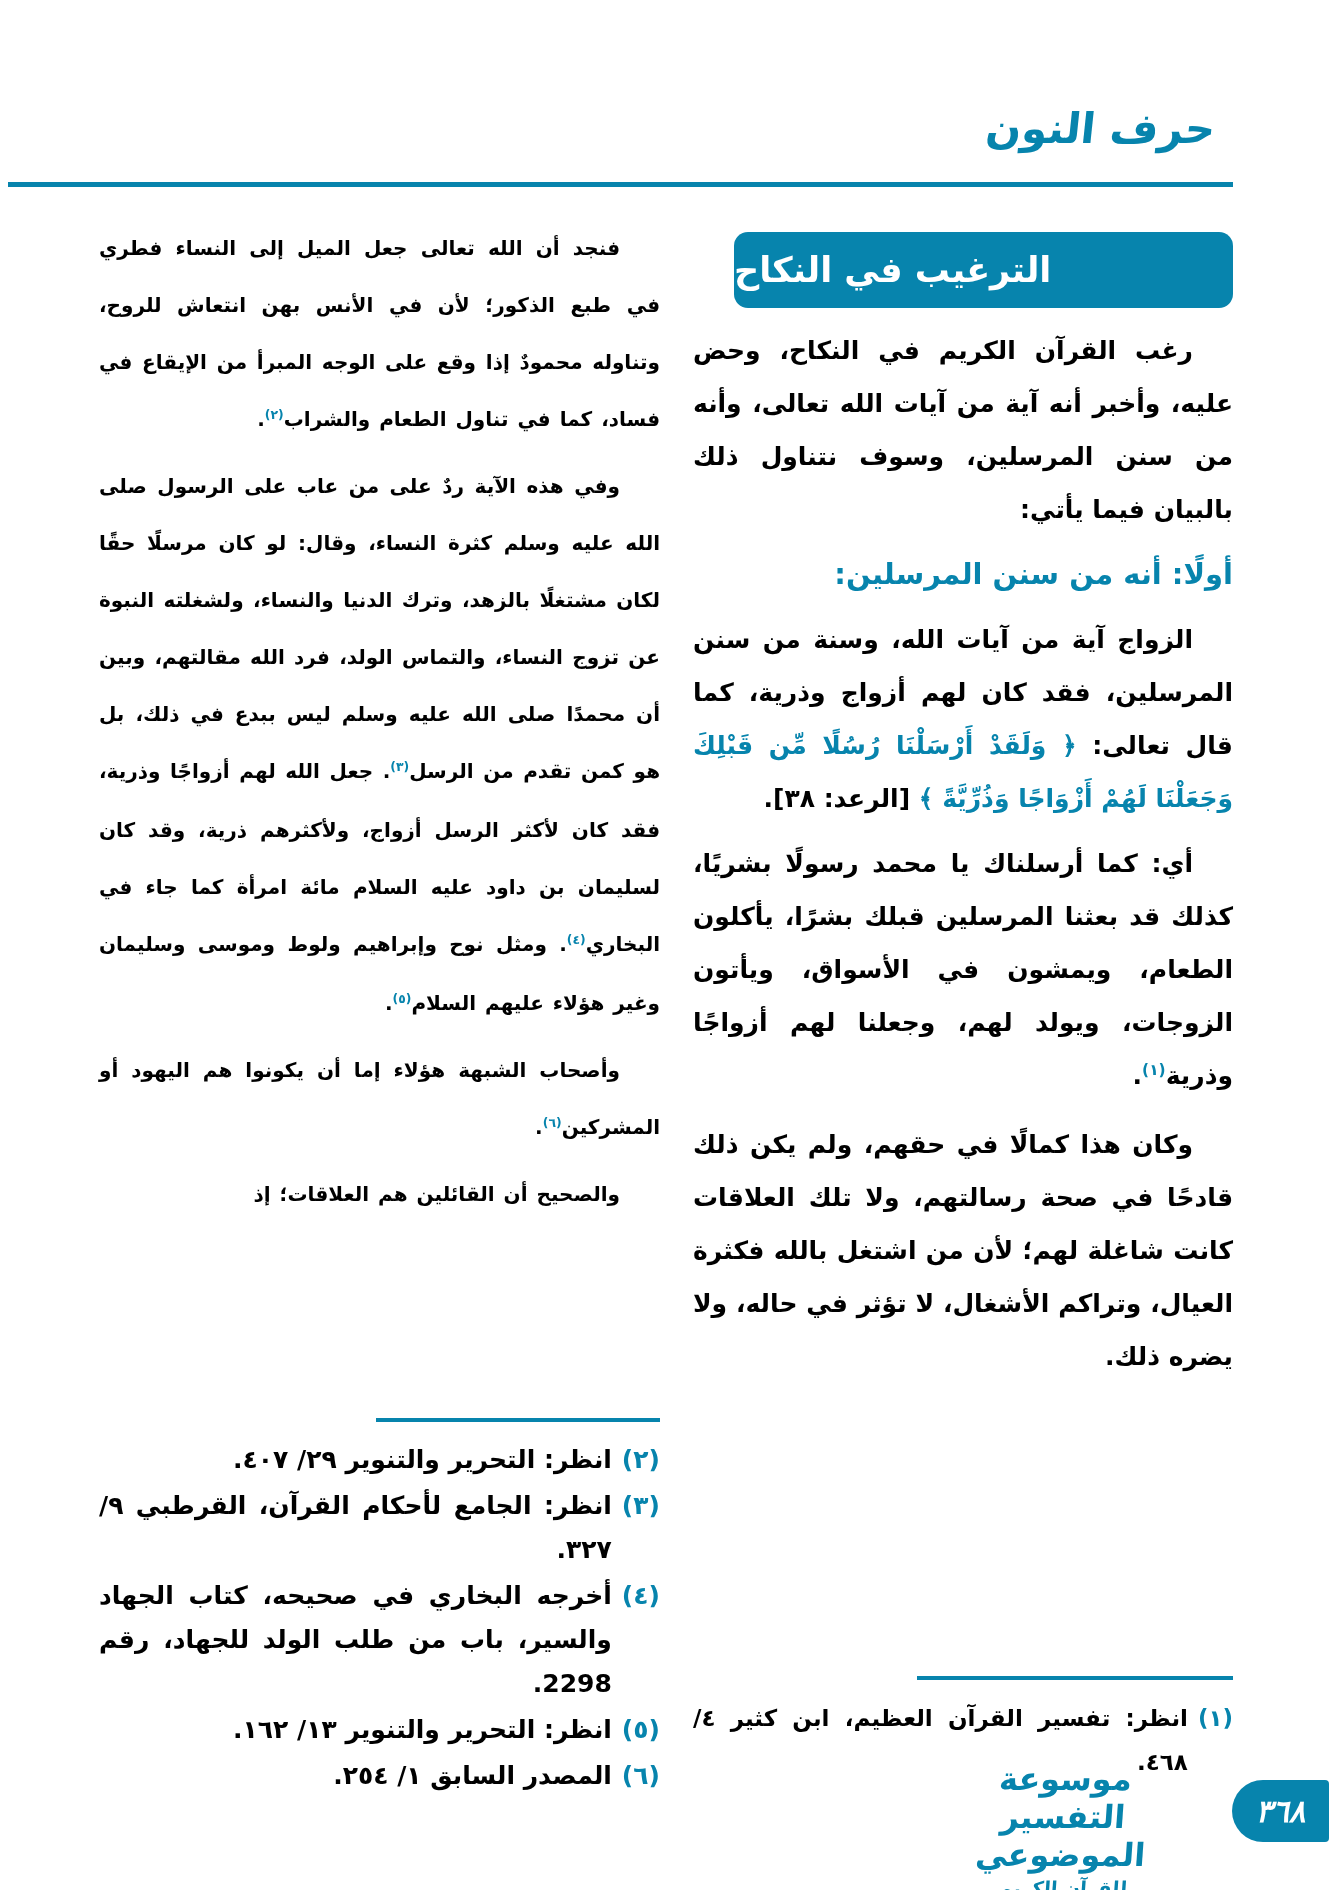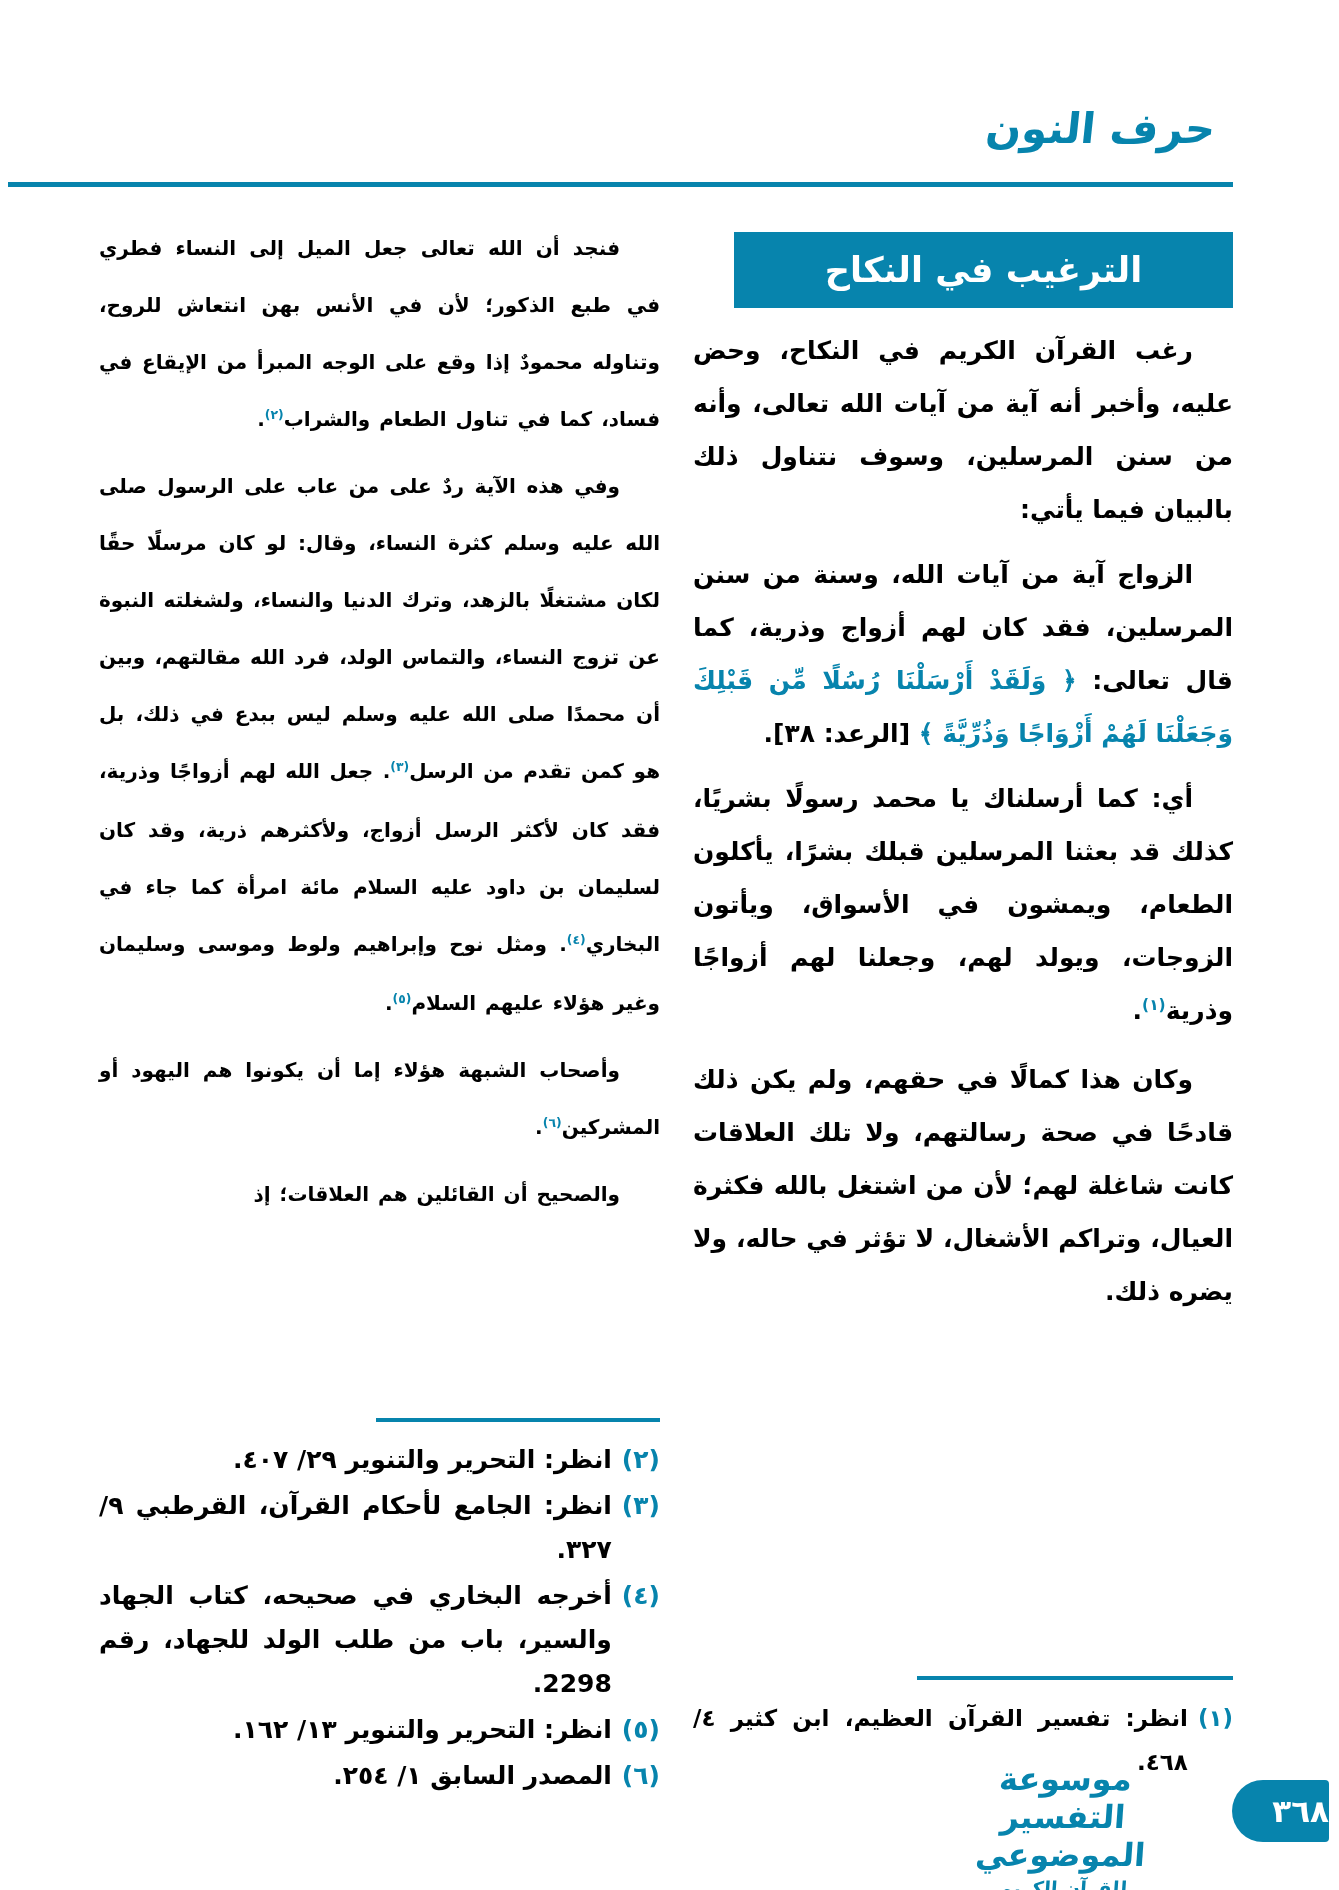--- a/index.html
+++ b/index.html
@@ -21,22 +21,23 @@
     background:var(--accent);
   }
 
   
   .col { position:absolute; text-align:justify; font-weight:bold; }
   .col-right { top:232px; right:106px; width:540px; font-size:25px; line-height:53px; }
   .col-left  { top:220px; left:99px;  width:561px; font-size:20px; line-height:57px; word-spacing:2px; }
 
   .section-title-box {
     width:499px; height:76px; background:var(--accent);
-    display:flex; align-items:center; justify-content:center;
+    display:flex; align-items:center; justify-content:flex-end;
     margin-bottom:16px;
+    border-radius:14px;
   }
   .section-title-box span { color:#ffffff; font-size:35px; font-weight:bold; }
 
   .body-p { margin:0; text-indent:40px; }
   .col-right .body-p { margin-bottom:12px; }
   .col-left  .body-p { margin-bottom:8px; }
 
   .subheading {
     margin:0 0 12px 0; color:var(--accent);
     font-size:29px; font-weight:bold; line-height:53px; text-indent:0;
@@ -64,37 +65,38 @@
   
   .logo {
     position:absolute; top:1760px; right:146px; width:260px;
     text-align:center; color:var(--accent);
   }
   .logo-line1 { font-size:32px; font-weight:bold; line-height:38px; letter-spacing:-1px; transform:skewX(-4deg); }
   .logo-line2 { font-size:19px; font-weight:bold; margin-top:3px; transform:skewX(-4deg); }
   .page-number-badge {
     position:absolute; top:1780px; right:10px; width:97px; height:62px;
     background:var(--accent); border-radius:31px 4px 4px 31px;
-    display:flex; align-items:center; 
+    display:flex; align-items:center; justify-content:center;font-style:italic;
   }
   .page-number-badge span { color:#ffffff; font-size:31px; font-weight:bold; }
 </style>
 </head>
 <body>
 
 <div class="page">
 
   <div class="chapter-title">حرف النون</div>
   <div class="header-rule"></div>
 
   <section class="col col-right">
     <div class="section-title-box">
       <span>الترغيب في النكاح</span>
     </div>
     <p class="body-p"><span>رغب القرآن الكريم في النكاح، وحض عليه، وأخبر أنه آية من آيات الله تعالى، وأنه من سنن المرسلين، وسوف نتناول ذلك بالبيان فيما يأتي:</span></p>
+    <h3 class="subheading">أولًا: أنه من سنن المرسلين:</h3>
     <p class="body-p"><span>الزواج آية من آيات الله، وسنة من سنن المرسلين، فقد كان لهم أزواج وذرية، كما قال تعالى: </span><span class="seg-q">﴿ وَلَقَدْ أَرْسَلْنَا رُسُلًا مِّن قَبْلِكَ وَجَعَلْنَا لَهُمْ أَزْوَاجًا وَذُرِّيَّةً ﴾</span><span> [الرعد: ٣٨].</span></p>
     <p class="body-p"><span>أي: كما أرسلناك يا محمد رسولًا بشريًا، كذلك قد بعثنا المرسلين قبلك بشرًا، يأكلون الطعام، ويمشون في الأسواق، ويأتون الزوجات، ويولد لهم، وجعلنا لهم أزواجًا وذرية</span><span class="seg-fn">(١)</span><span>.</span></p>
     <p class="body-p"><span>وكان هذا كمالًا في حقهم، ولم يكن ذلك قادحًا في صحة رسالتهم، ولا تلك العلاقات كانت شاغلة لهم؛ لأن من اشتغل بالله فكثرة العيال، وتراكم الأشغال، لا تؤثر في حاله، ولا يضره ذلك.</span></p>
   </section>
 
   <div class="fnblock fnblock-right">
     <div class="fn-rule"></div>
     <div class="fn-row">
       <span class="fn-num">(١)</span>
       <span class="fn-text">انظر: تفسير القرآن العظيم، ابن كثير ٤/ ٤٦٨.</span>

